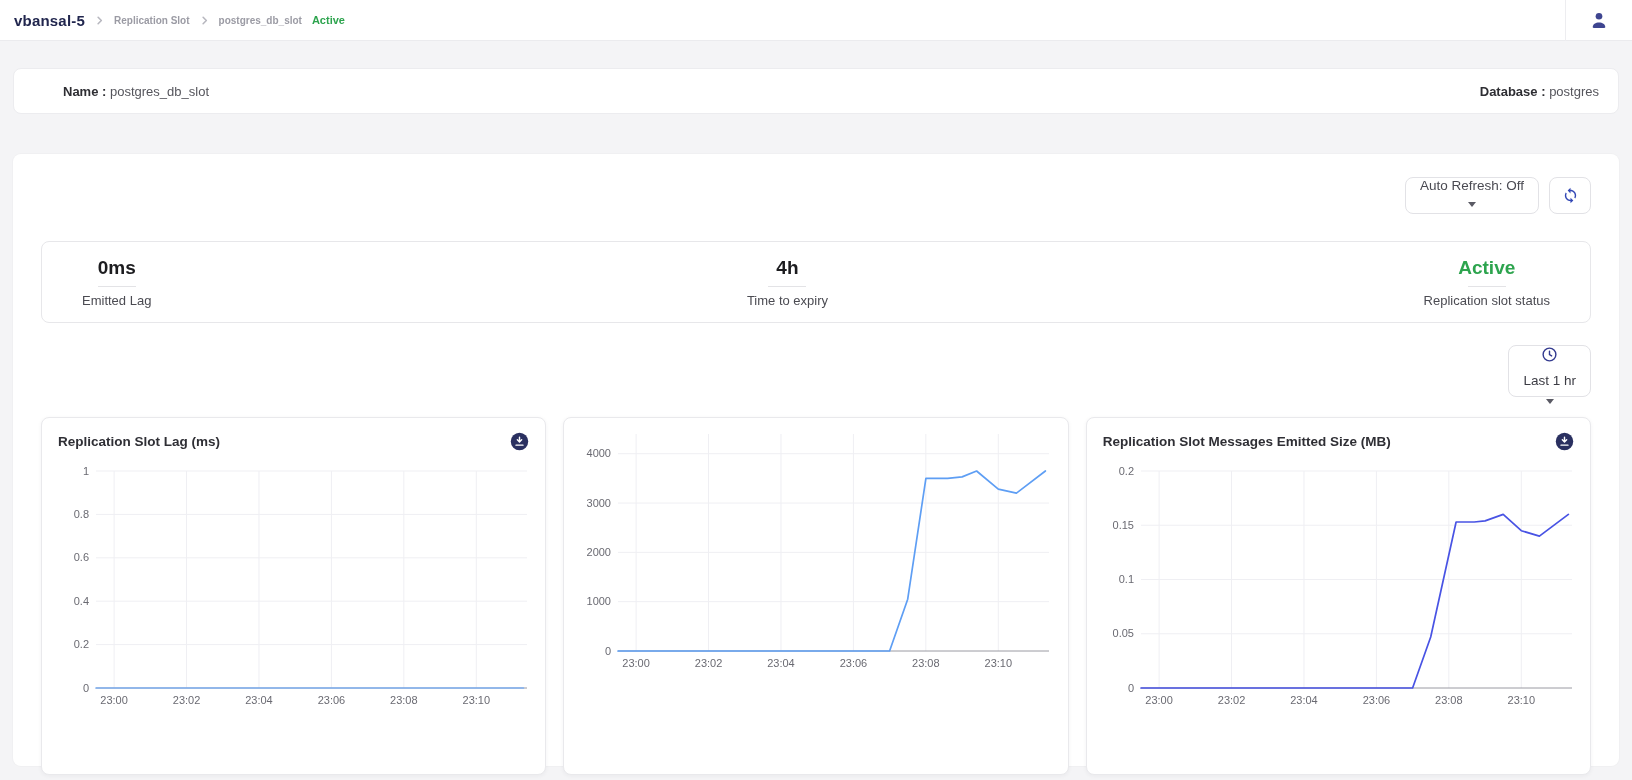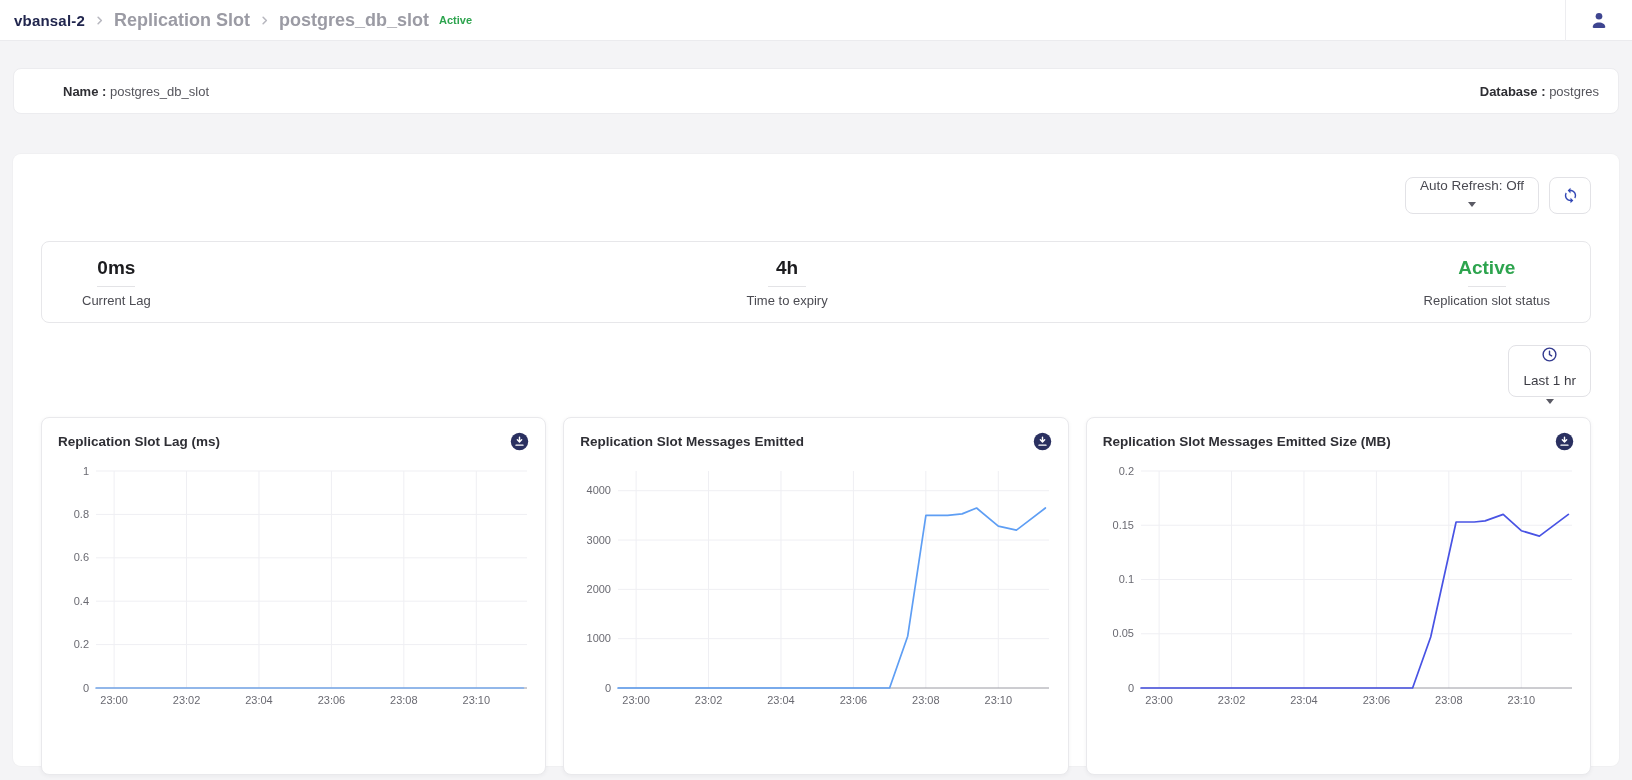--- a/index.html
+++ b/index.html
@@ -12,21 +12,21 @@
   }
 
   
   .topbar {
     height:41px; background:#fff; border-bottom:1px solid #ebebee;
     display:flex; align-items:center; justify-content:space-between;
     padding-left:14px;
   }
   .breadcrumb { display:flex; align-items:center; gap:9px; }
   .bc-root  { font-size:15px; font-weight:800; color:#21264e; letter-spacing:.2px; }
-  .bc-item  { font-size:18px; font-weight:600; color:#9b9ba4; }
+  .bc-item  { font-size:10px; font-weight:600; color:#9b9ba4; }
   .bc-status{ font-size:11px; font-weight:700; color:#2da44e; margin-left:1px; }
   .chev { display:flex; align-items:center; margin-top:1px; }
   .topbar-right { display:flex; align-items:center; height:100%; }
   .topbar-divider { width:1px; height:41px; background:#ededf0; }
   .user-btn { width:66px; display:flex; justify-content:center; align-items:center; cursor:pointer; }
 
   
   .info-card {
     margin:27px 13px 0; height:46px; background:#fff;
     border:1px solid #ececef; border-radius:8px;
@@ -77,21 +77,21 @@
   .chart-header { display:flex; align-items:center; justify-content:space-between; padding:14px 16px 4px; }
   .chart-title { font-size:13.5px; font-weight:700; color:#2f2f35; }
   .dl-icon { cursor:pointer; display:flex; }
   .chart-plot { height:255px; margin:4px 10px 0; }
 </style>
 </head>
 <body>
 
 <div class="topbar">
   <div class="breadcrumb">
-    <span class="bc-root">vbansal-2</span>
+    <span class="bc-root">vbansal-5</span>
     <span class="chev">
       <svg width="11" height="11" viewBox="0 0 24 24" fill="none" stroke="#b7b7bf" stroke-width="3.4" stroke-linecap="round" stroke-linejoin="round">
           <path d="M9 5l7 7-7 7"></path>
         </svg>
     </span>
     <span class="bc-item">Replication Slot</span>
     <span class="chev">
       <svg width="11" height="11" viewBox="0 0 24 24" fill="none" stroke="#b7b7bf" stroke-width="3.4" stroke-linecap="round" stroke-linejoin="round">
           <path d="M9 5l7 7-7 7"></path>
         </svg>
@@ -136,21 +136,21 @@
             <path d="M12 4V1L8 5l4 4V6c3.31 0 6 2.69 6 6 0 1.01-.25 1.97-.7 2.8l1.46 1.46A7.93 7.93 0 0 0 20 12c0-4.42-3.58-8-8-8zm0 14c-3.31 0-6-2.69-6-6 0-1.01.25-1.97.7-2.8L5.24 7.74A7.93 7.93 0 0 0 4 12c0 4.42 3.58 8 8 8v3l4-4-4-4v3z"></path>
           </svg>
       </span>
     </button>
   </div>
 
   <div class="stats-card">
     <div class="stat">
       <span class="stat-value">0ms</span>
       <span class="stat-divider"></span>
-      <span class="stat-label">Current Lag</span>
+      <span class="stat-label">Emitted Lag</span>
     </div>
     <div class="stat">
       <span class="stat-value">4h</span>
       <span class="stat-divider"></span>
       <span class="stat-label">Time to expiry</span>
     </div>
     <div class="stat green">
       <span class="stat-value">Active</span>
       <span class="stat-divider"></span>
       <span class="stat-label">Replication slot status</span>
@@ -205,29 +205,20 @@
             <line x1="44" y1="55.39999999999999" x2="475" y2="55.39999999999999" stroke="#efeff3" stroke-width="1"></line>
             <text x="37" y="58.89999999999999" text-anchor="end" font-size="11" fill="#6a6a72">0.8</text>
             <line x1="44" y1="12" x2="475" y2="12" stroke="#efeff3" stroke-width="1"></line>
             <text x="37" y="15.5" text-anchor="end" font-size="11" fill="#6a6a72">1</text>
             <line x1="44" y1="229" x2="475" y2="229" stroke="#9a9aa2" stroke-width="1"></line>
             <polyline points="44.0,229.0 471.4,229.0" fill="none" stroke="#7fb0f2" stroke-width="1.7" stroke-linejoin="round" stroke-linecap="round"></polyline>
           </svg></div>
     </div>
 
     <div class="chart-card">
-      <div class="chart-header">
-        <span class="chart-title">Replication Slot Messages Emitted</span>
-        <span class="dl-icon">
-          <svg width="19" height="19" viewBox="0 0 24 24">
-              <circle cx="12" cy="12" r="11" fill="#2a3060"></circle>
-              <path d="M12 6.5v6m0 0l-2.7-2.7M12 12.5l2.7-2.7M7.6 16.6h8.8" stroke="#fff" stroke-width="1.8" fill="none" stroke-linecap="round" stroke-linejoin="round"></path>
-            </svg>
-        </span>
-      </div>
       <div class="chart-plot"><svg width="483" height="255" font-family="Liberation Sans, DejaVu Sans, sans-serif">
             <line x1="62.10924369747899" y1="12" x2="62.10924369747899" y2="229" stroke="#efeff3" stroke-width="1"></line>
             <text x="62.10924369747899" y="245" text-anchor="middle" font-size="11" fill="#6a6a72">23:00</text>
             <line x1="134.54621848739495" y1="12" x2="134.54621848739495" y2="229" stroke="#efeff3" stroke-width="1"></line>
             <text x="134.54621848739495" y="245" text-anchor="middle" font-size="11" fill="#6a6a72">23:02</text>
             <line x1="206.98319327731093" y1="12" x2="206.98319327731093" y2="229" stroke="#efeff3" stroke-width="1"></line>
             <text x="206.98319327731093" y="245" text-anchor="middle" font-size="11" fill="#6a6a72">23:04</text>
             <line x1="279.4201680672269" y1="12" x2="279.4201680672269" y2="229" stroke="#efeff3" stroke-width="1"></line>
             <text x="279.4201680672269" y="245" text-anchor="middle" font-size="11" fill="#6a6a72">23:06</text>
             <line x1="351.8571428571429" y1="12" x2="351.8571428571429" y2="229" stroke="#efeff3" stroke-width="1"></line>

